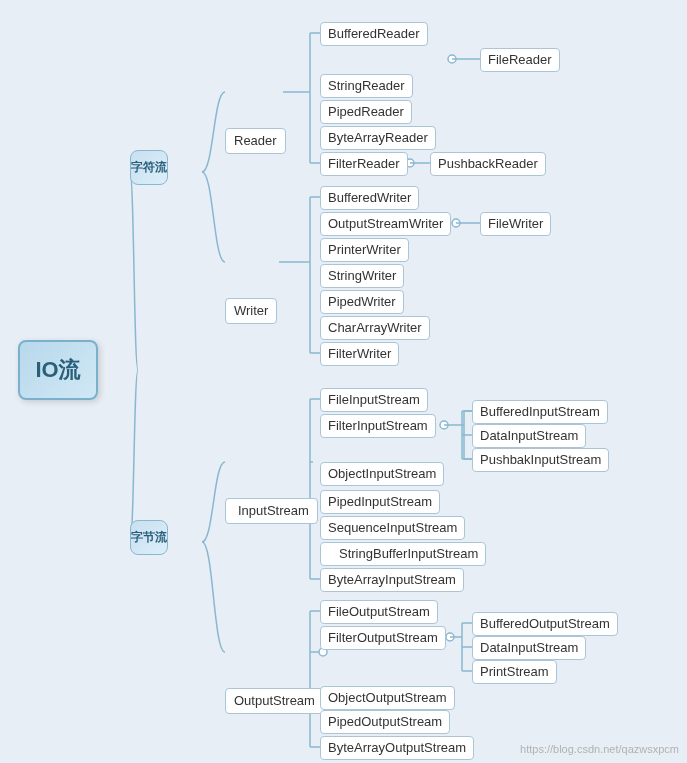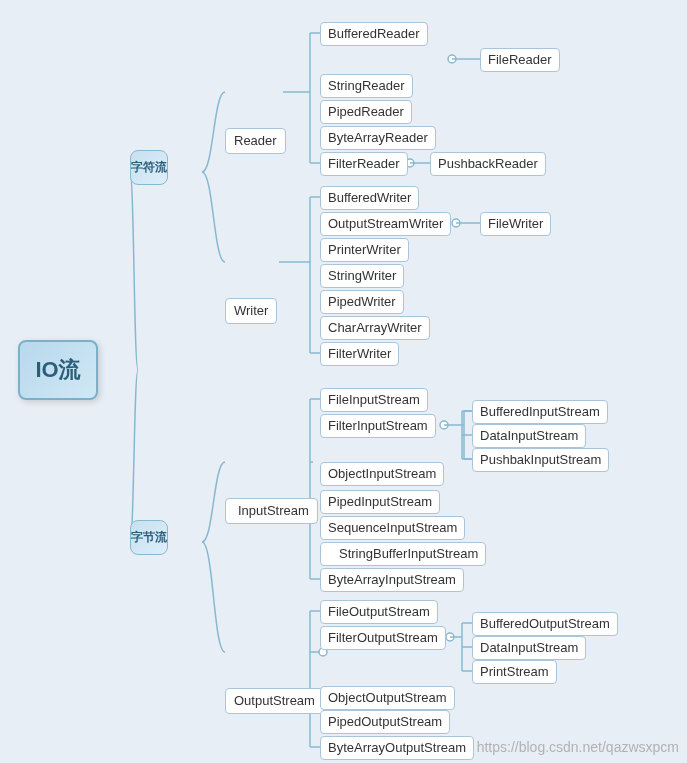--- a/index.html
+++ b/index.html
@@ -70,21 +70,21 @@
       border: 1px solid #aac4d8;
       border-radius: 4px;
       font-size: 13px;
       color: #333;
       padding: 2px 7px;
     }
     .watermark {
       position: absolute;
       bottom: 8px;
       right: 8px;
-      font-size: 14px;
+      font-size: 11px;
       color: #999;
       opacity: 0.7;
     }
   </style>
 </head>
 <body>
 
 <div class="diagram">
   <svg id="lines-svg">
       <path d="M138,370 C134,370 134,172 130,172" stroke="#88b8d0" stroke-width="1.5" fill="none"></path>

